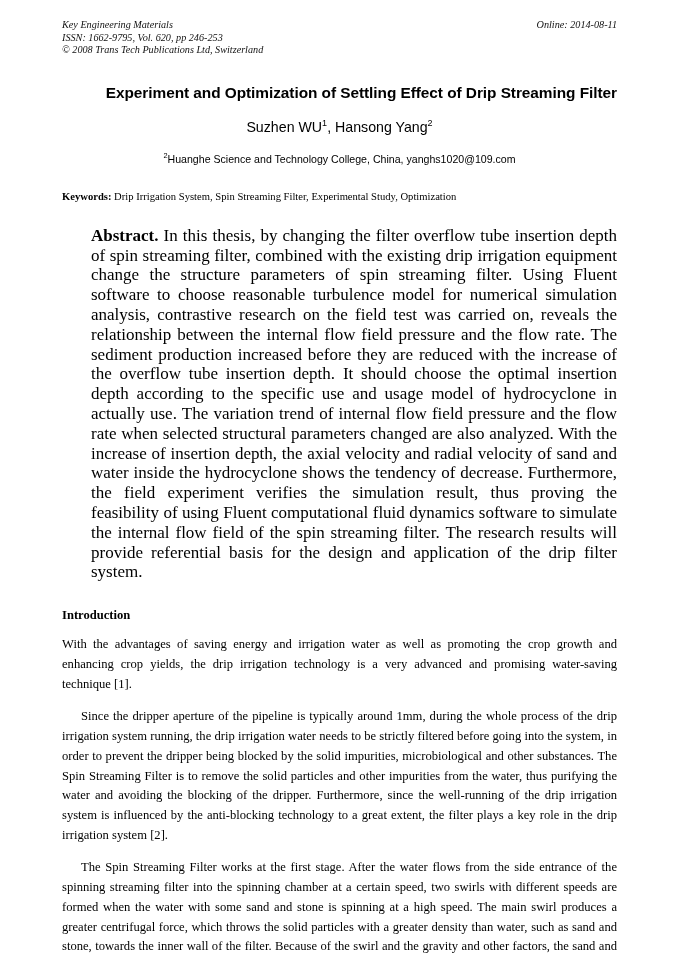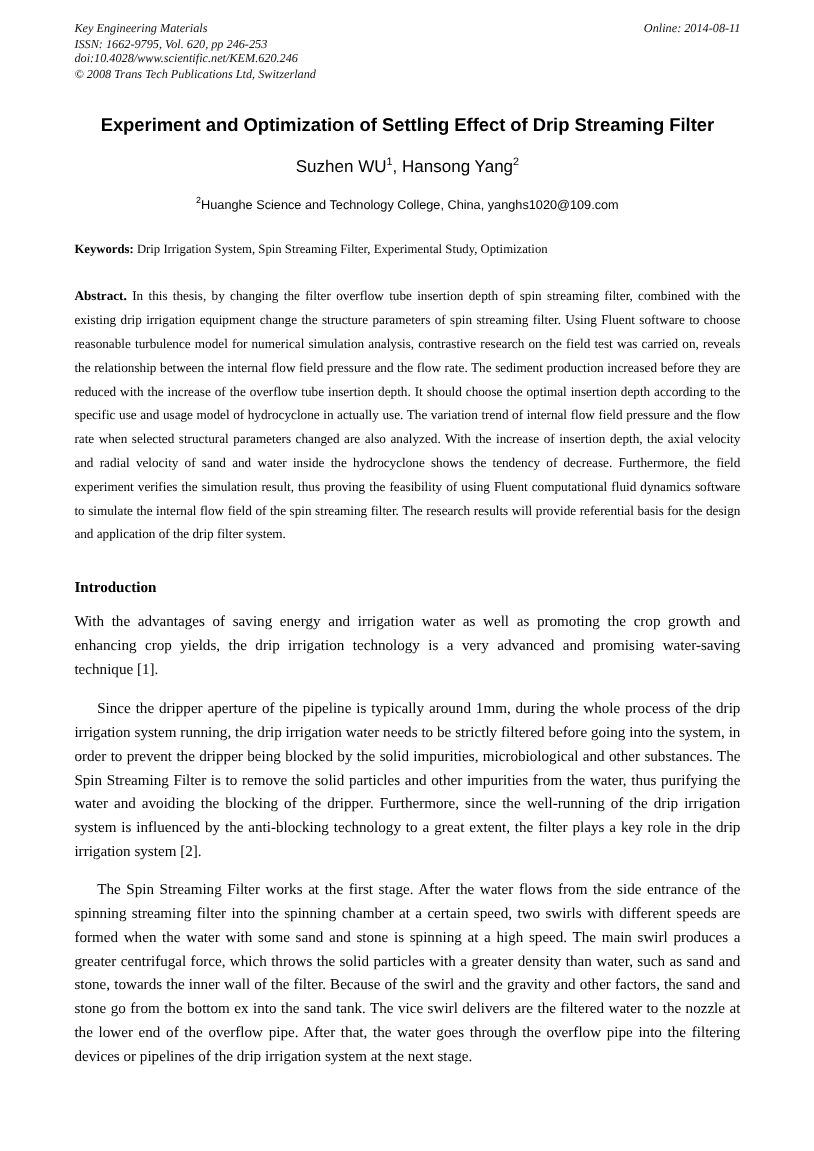--- a/index.html
+++ b/index.html
@@ -48,21 +48,21 @@
     white-space: nowrap;
   }
 
   
   .title {
     margin-top: 26px;
     font-family: "Liberation Sans", "DejaVu Sans", sans-serif;
     font-weight: bold;
     font-size: 15.4px;
     line-height: 19px;
-    text-align: center;
+    text-align: right;
     letter-spacing: -0.05px;
   }
 
   
   .authors {
     margin-top: 16px;
     font-family: "Liberation Sans", "DejaVu Sans", sans-serif;
     font-size: 14.2px;
     line-height: 18px;
     text-align: center;
@@ -99,24 +99,25 @@
     text-align: left;
   }
   .keywords .kw-label {
     font-weight: bold;
   }
 
   
   .abstract {
     margin-top: 22px;
     font-family: "Liberation Serif", "DejaVu Serif", serif;
-    font-size: 11px;
+    font-size: 17px;
     line-height: 19.8px;
     text-align: justify;
     text-justify: inter-word;
+    margin-left: 29px;
   }
   .abstract .ab-label {
     font-weight: bold;
   }
 
   .section-heading {
     margin-top: 25px;
     font-family: "Liberation Serif", "DejaVu Serif", serif;
     font-weight: bold;
     font-size: 12.6px;
@@ -139,21 +140,20 @@
 </style>
 </head>
 <body>
 
 <div class="page">
   <div class="content">
 
     <div class="journal-header">
       <span class="hdr-line">Key Engineering Materials</span>
       <span class="hdr-line">ISSN: 1662-9795, Vol. 620, pp 246-253</span>
-      <span class="hdr-line">doi:10.4028/www.scientific.net/KEM.620.246</span>
       <span class="hdr-line">© 2008 Trans Tech Publications Ltd, Switzerland</span>
       <span class="online">Online: 2014-08-11</span>
     </div>
 
     <h1 class="title">Experiment and Optimization of Settling Effect of Drip Streaming Filter</h1>
 
     <div class="authors">
       <span>Suzhen WU</span><sup>1</sup><span>, </span><span>Hansong Yang</span><sup>2</sup>
     </div>
 

